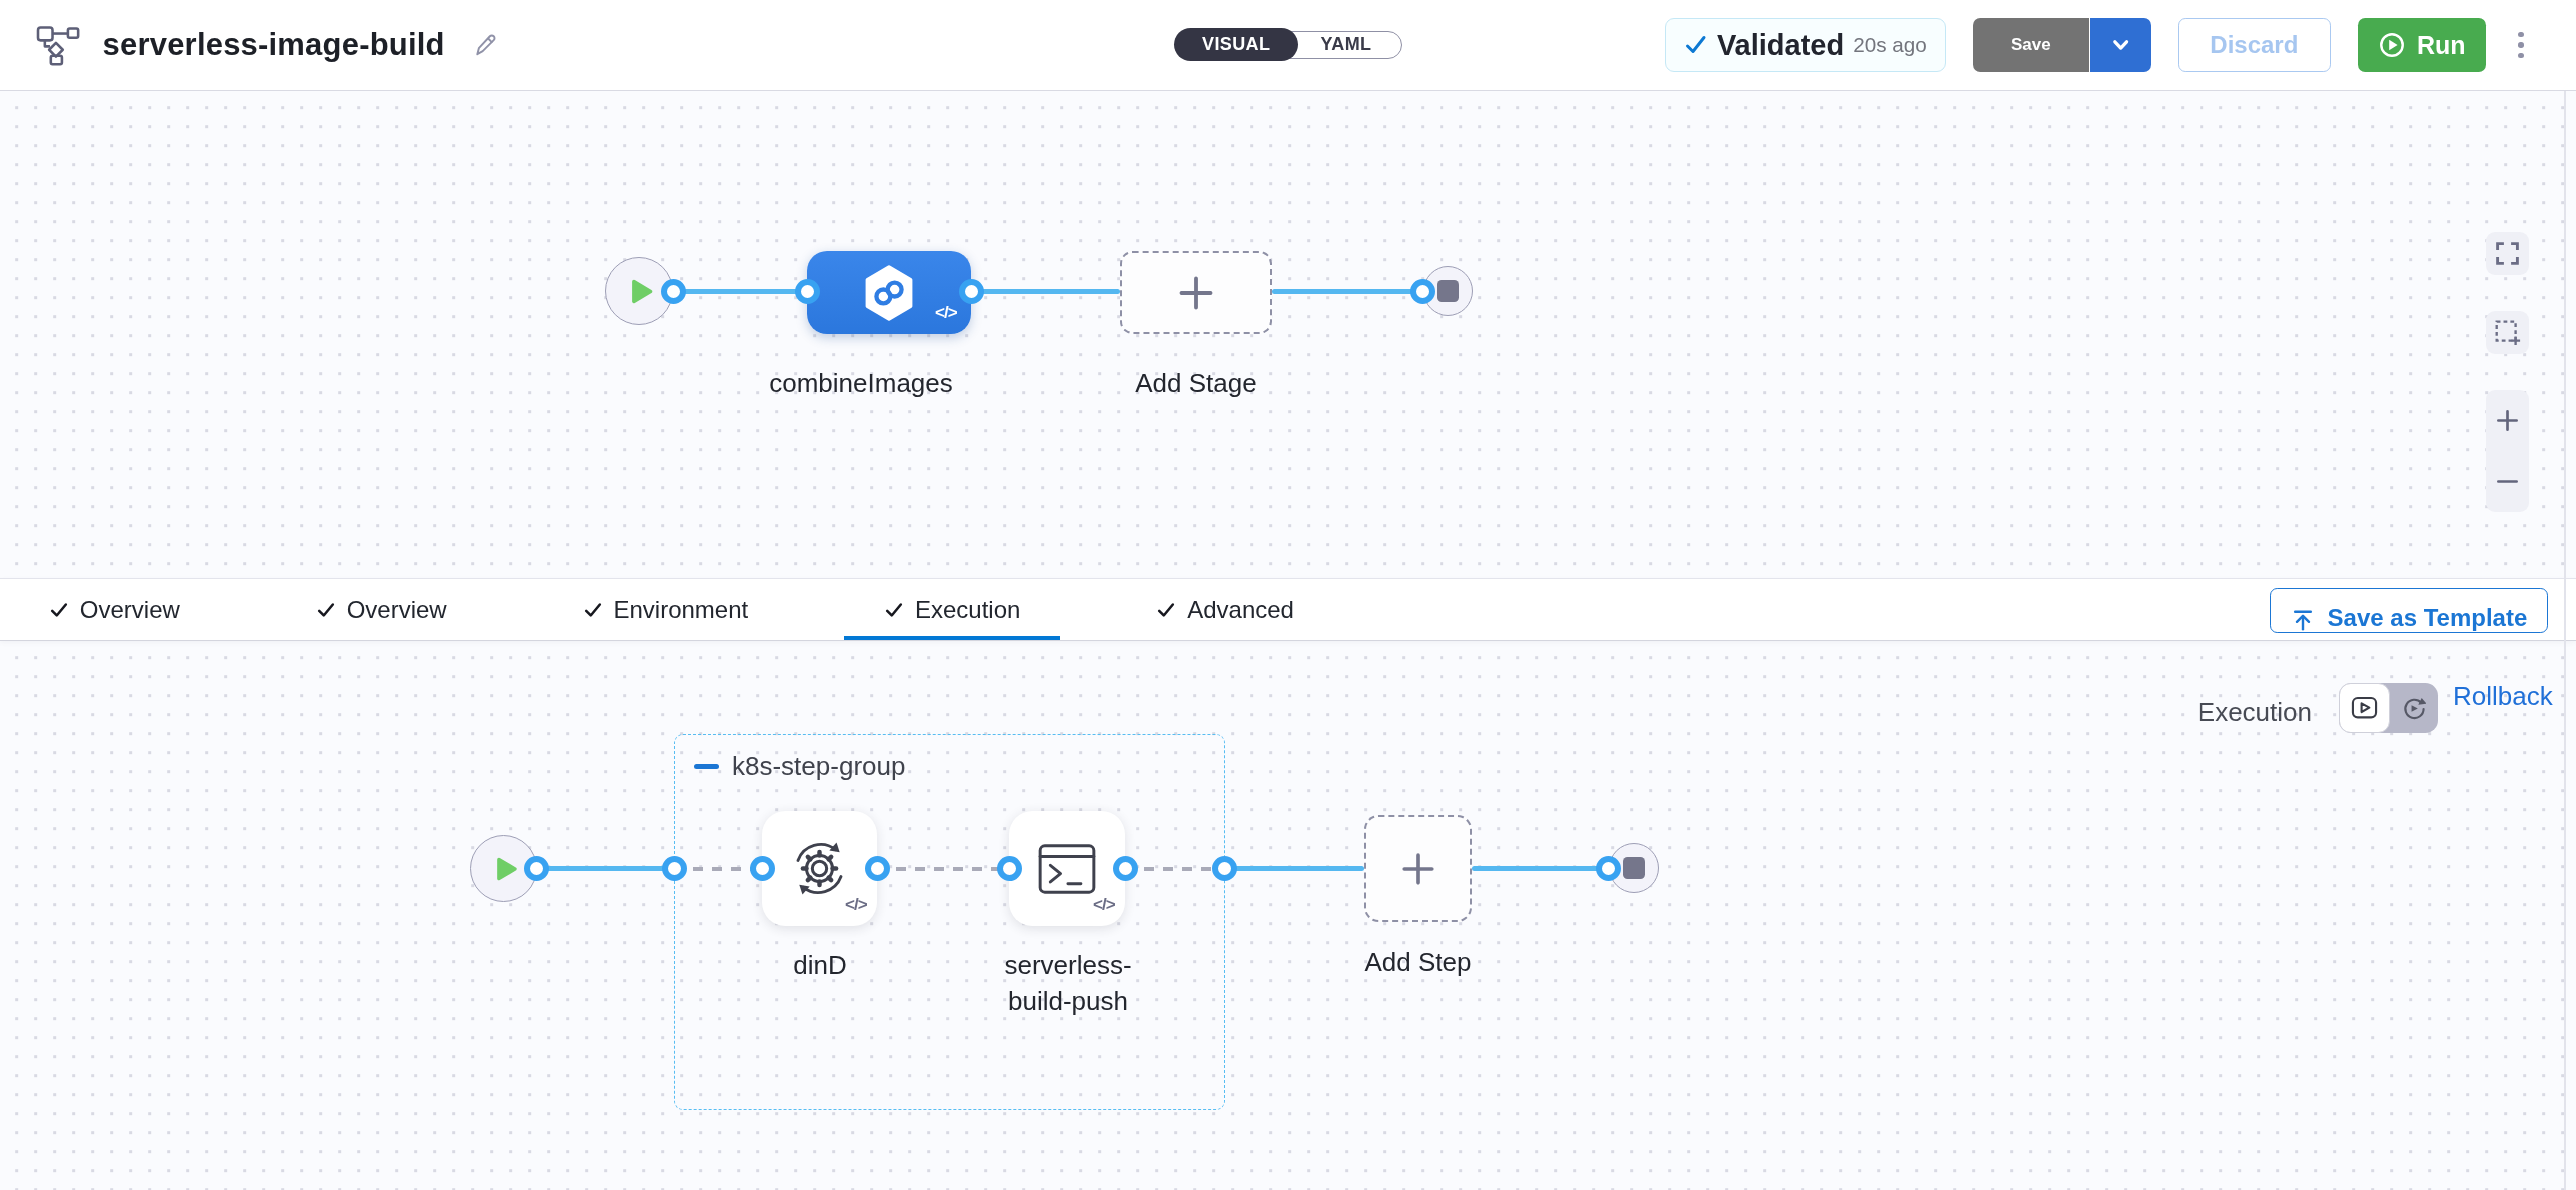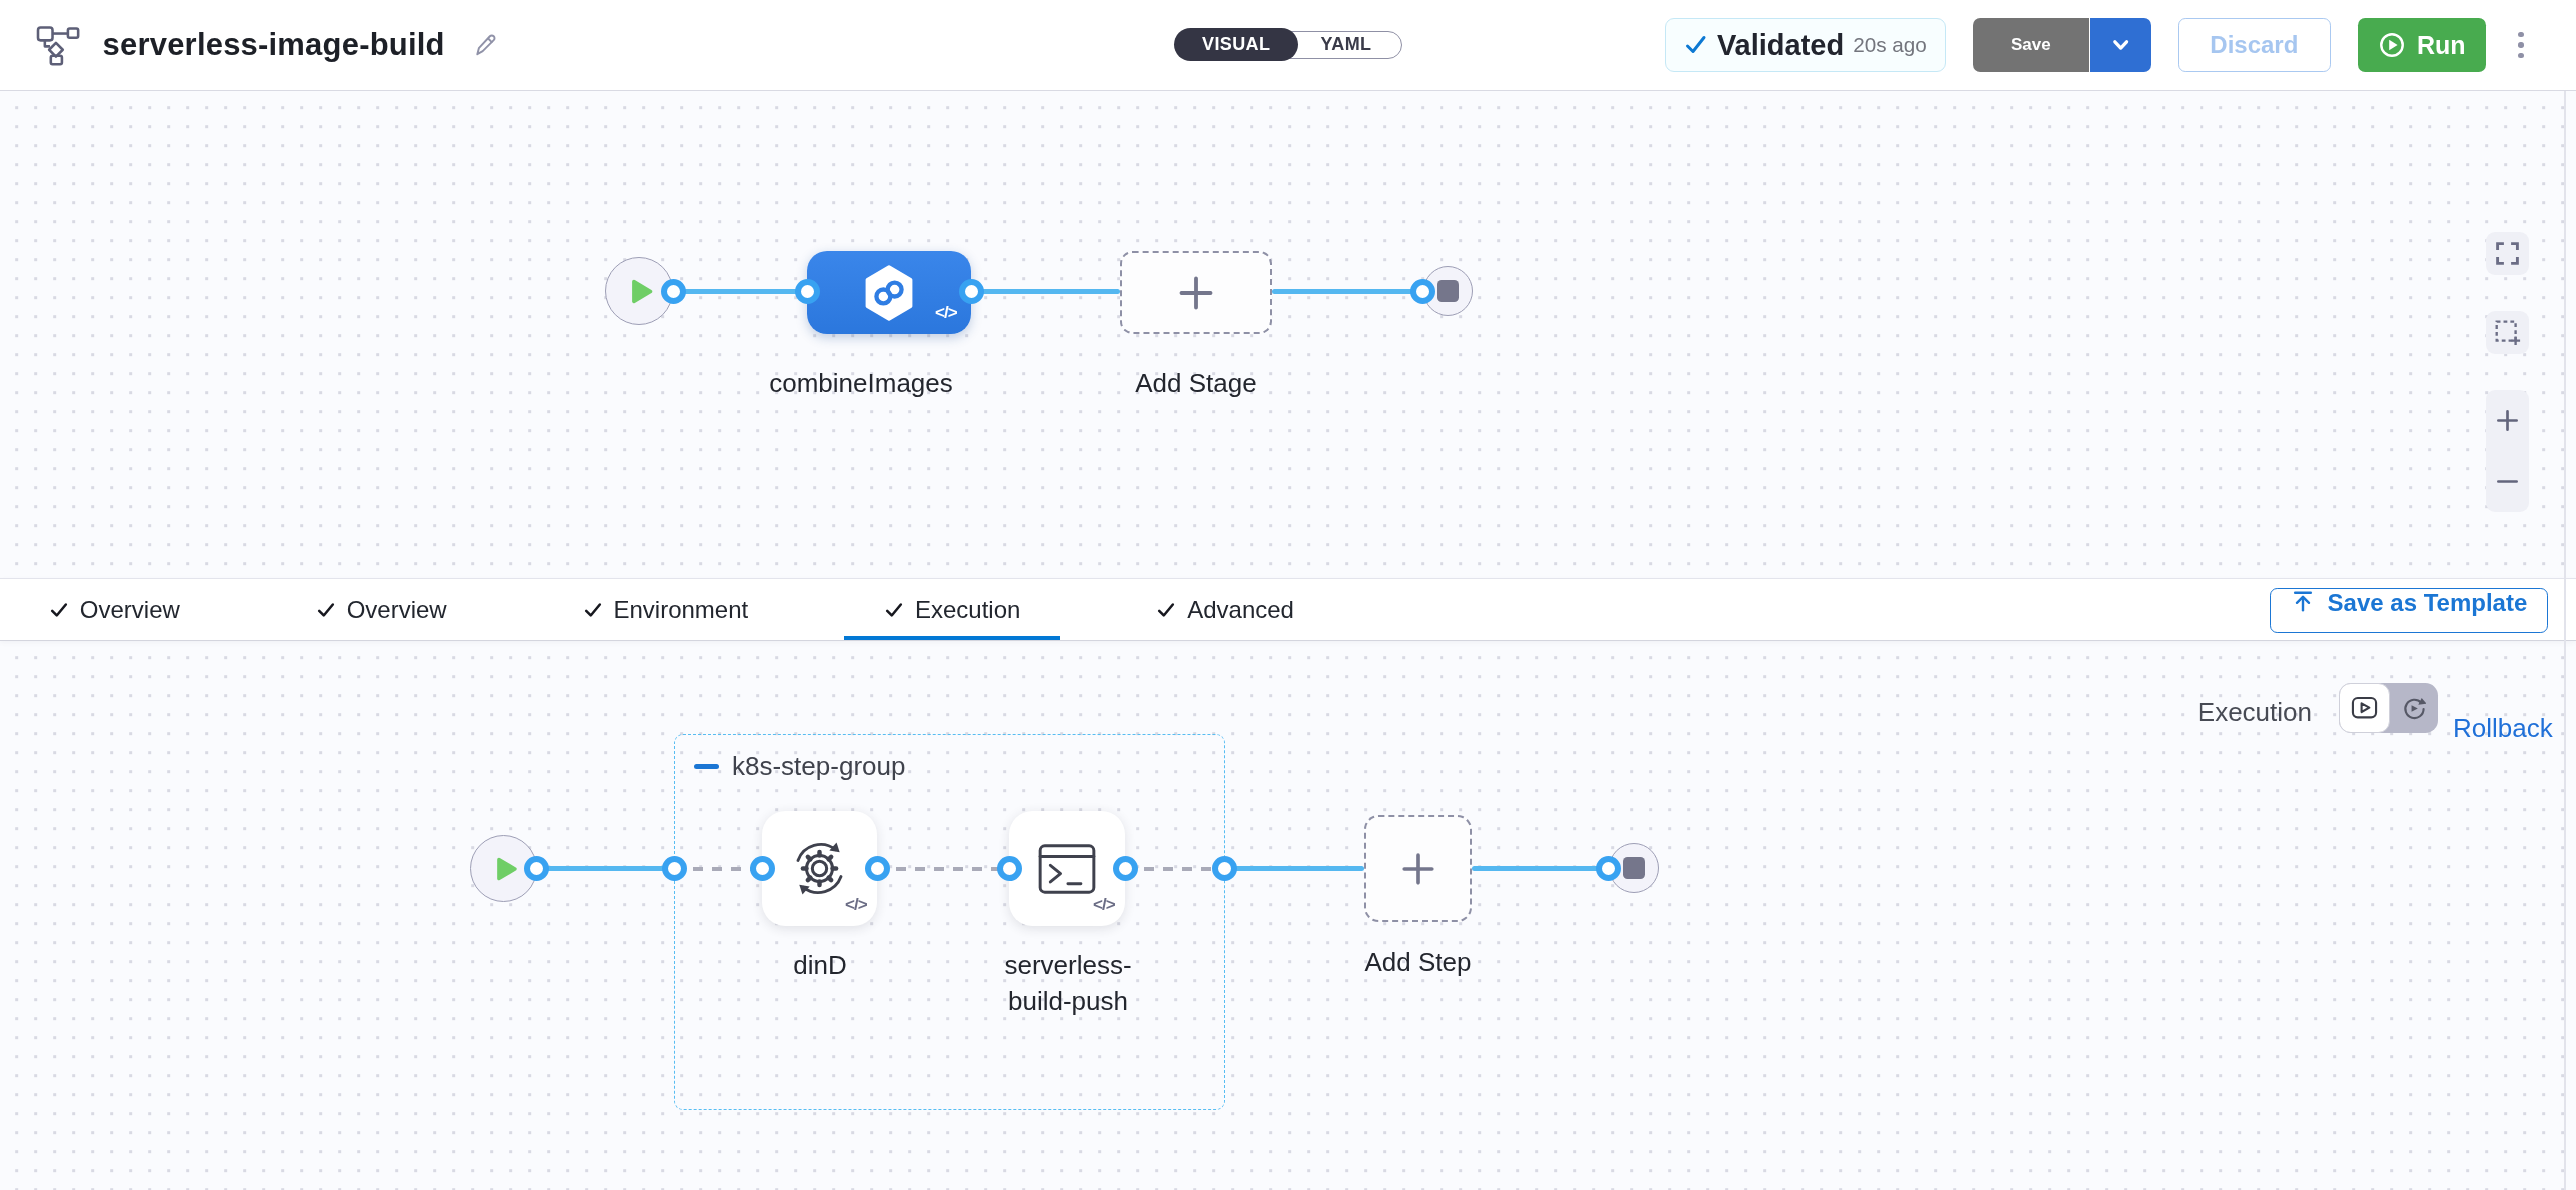--- a/index.html
+++ b/index.html
@@ -80,30 +80,30 @@
   
   .tabbar { position:absolute; left:0; top:578px; width:2576px; height:63px; background:#fff;
             border-top:0.9px solid #e3e4ec; border-bottom:0.9px solid #d4d5de;
             box-shadow:0 1.8px 4.5px rgba(96,97,112,.06); display:flex; align-items:stretch;
             padding-left:9px; gap:56px; z-index:20; }
   .tab { position:relative; display:flex; align-items:center; gap:10.8px; padding:0 40px;
          font-size:24px; color:#22262e; cursor:pointer; }
   .tab.active::after { content:""; position:absolute; left:0; right:0; bottom:0; height:4.5px; background:#0278d5; }
   .save-template-btn { position:absolute; left:2270px; top:9px; height:45px; padding:0 20px;
                        border:1.8px solid #1b76d4; border-radius:7.2px; background:#fff; color:#1b76d4;
-                       font-size:24px; font-weight:600; display:flex; align-items:flex-start; gap:12.6px; cursor:pointer; }
+                       font-size:24px; font-weight:600; display:flex; align-items:flex-end; gap:12.6px; cursor:pointer; }
 
   
   .exec-label { position:absolute; left:2157px; top:56px; width:155px; text-align:right;
                 font-size:26px; color:#474a54; z-index:5; }
   .view-toggle { position:absolute; left:2339px; top:42px; width:99px; height:50px; background:#b6b7c8;
                  border-radius:12.6px; display:flex; z-index:5; cursor:pointer; }
   .view-toggle .seg { flex:1; display:flex; align-items:center; justify-content:center; }
   .view-toggle .seg.active { background:#fff; border:0.9px solid #cfd0da; border-radius:11.7px; }
-  .rollback-link { position:absolute; left:2453px; top:72px; font-size:26px; color:#2070d8; z-index:5; cursor:pointer; }
+  .rollback-link { position:absolute; left:2453px; top:40px; font-size:26px; color:#2070d8; z-index:5; cursor:pointer; }
 
   .step-group { position:absolute; left:674px; top:93px; width:551px; height:376px;
                 border:1.8px dashed #57bdf2; border-radius:9px; z-index:1; }
   .group-minus { position:absolute; left:694px; top:123px; width:25px; height:5.4px; border-radius:2.7px;
                  background:#1b76d4; z-index:3; cursor:pointer; }
   .group-label { position:absolute; left:732px; top:110px; font-size:26px; color:#3f424c; z-index:3; cursor:pointer; }
 
   .step-card { position:absolute; width:115px; height:115px; background:#fff; border-radius:23.4px;
                box-shadow:0 2.7px 10.8px rgba(40,41,61,.12); z-index:2; cursor:pointer;
                display:flex; align-items:center; justify-content:center; }

